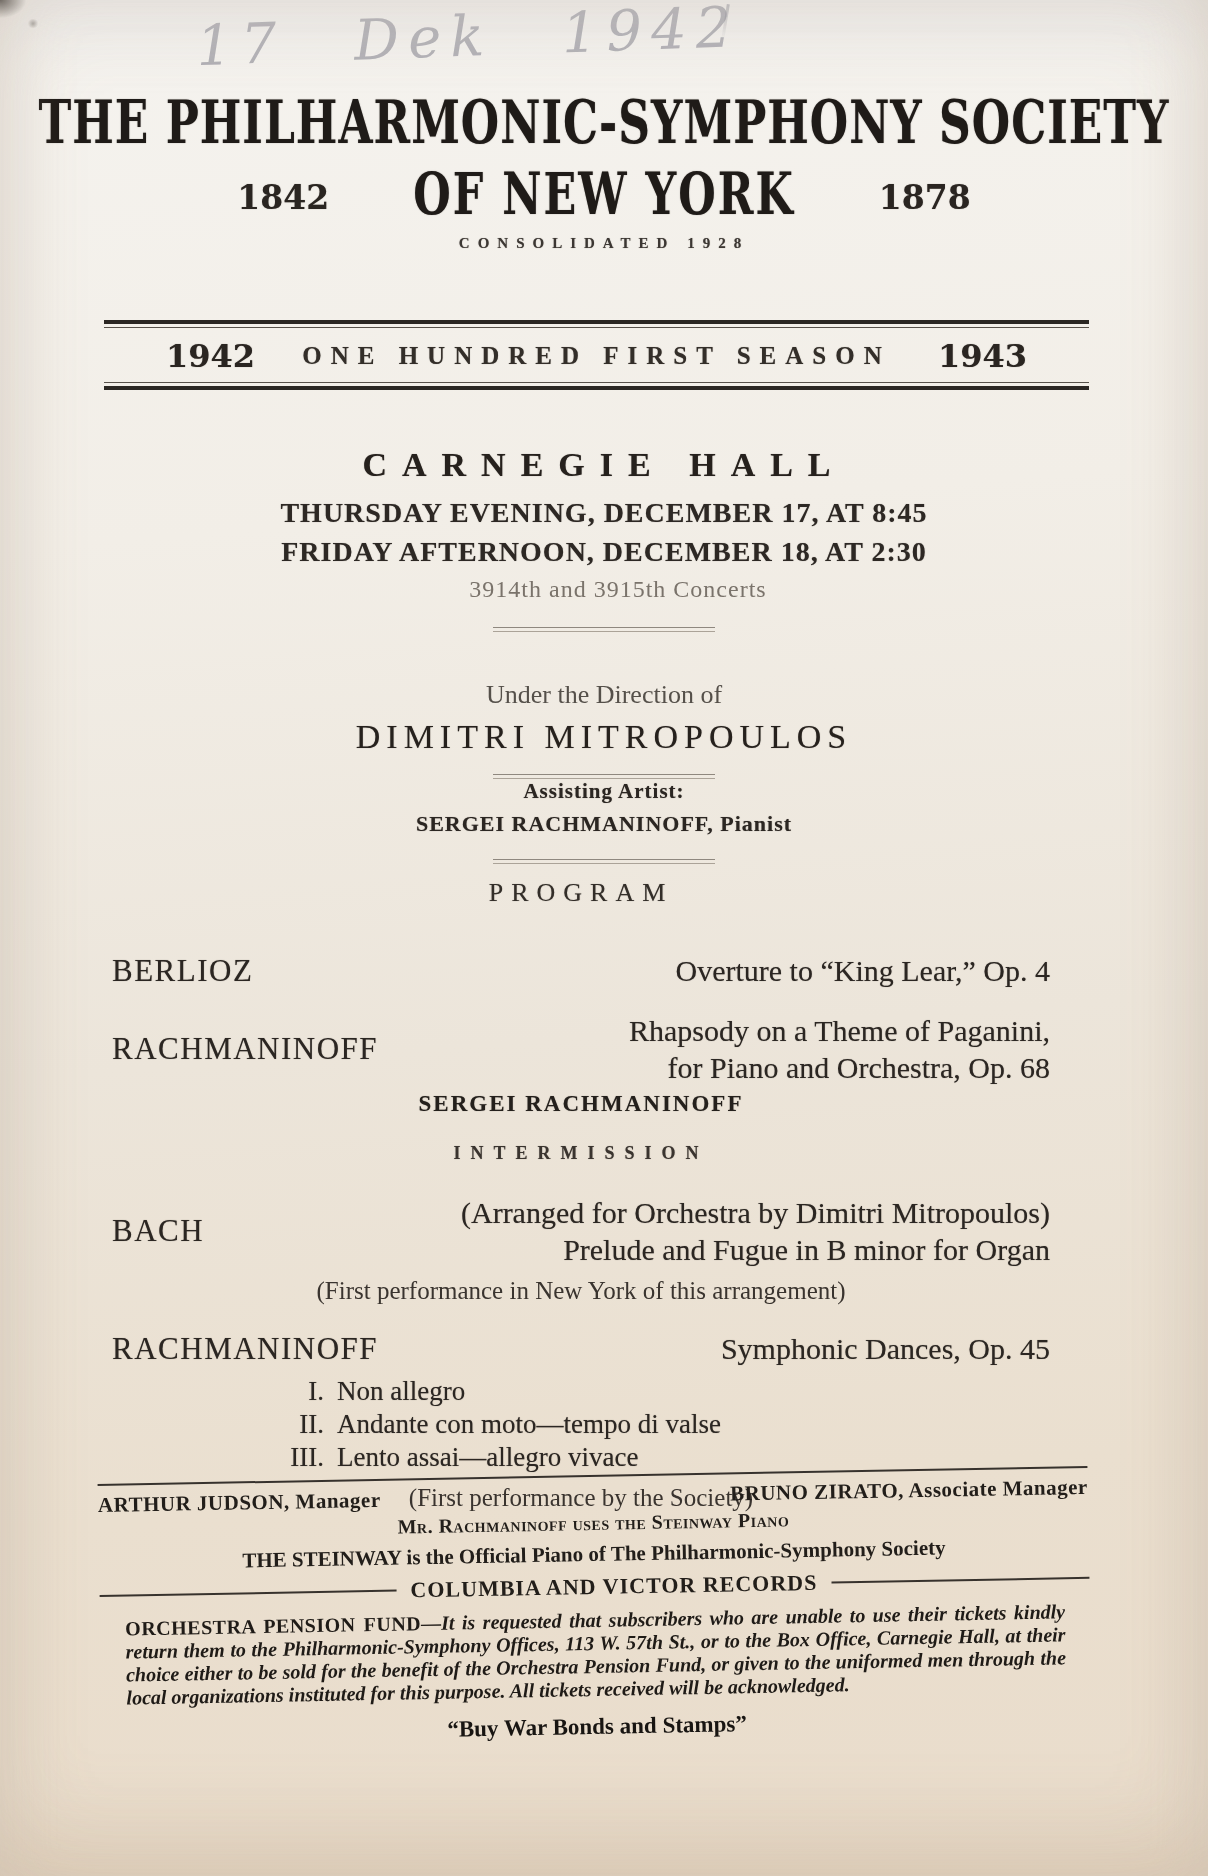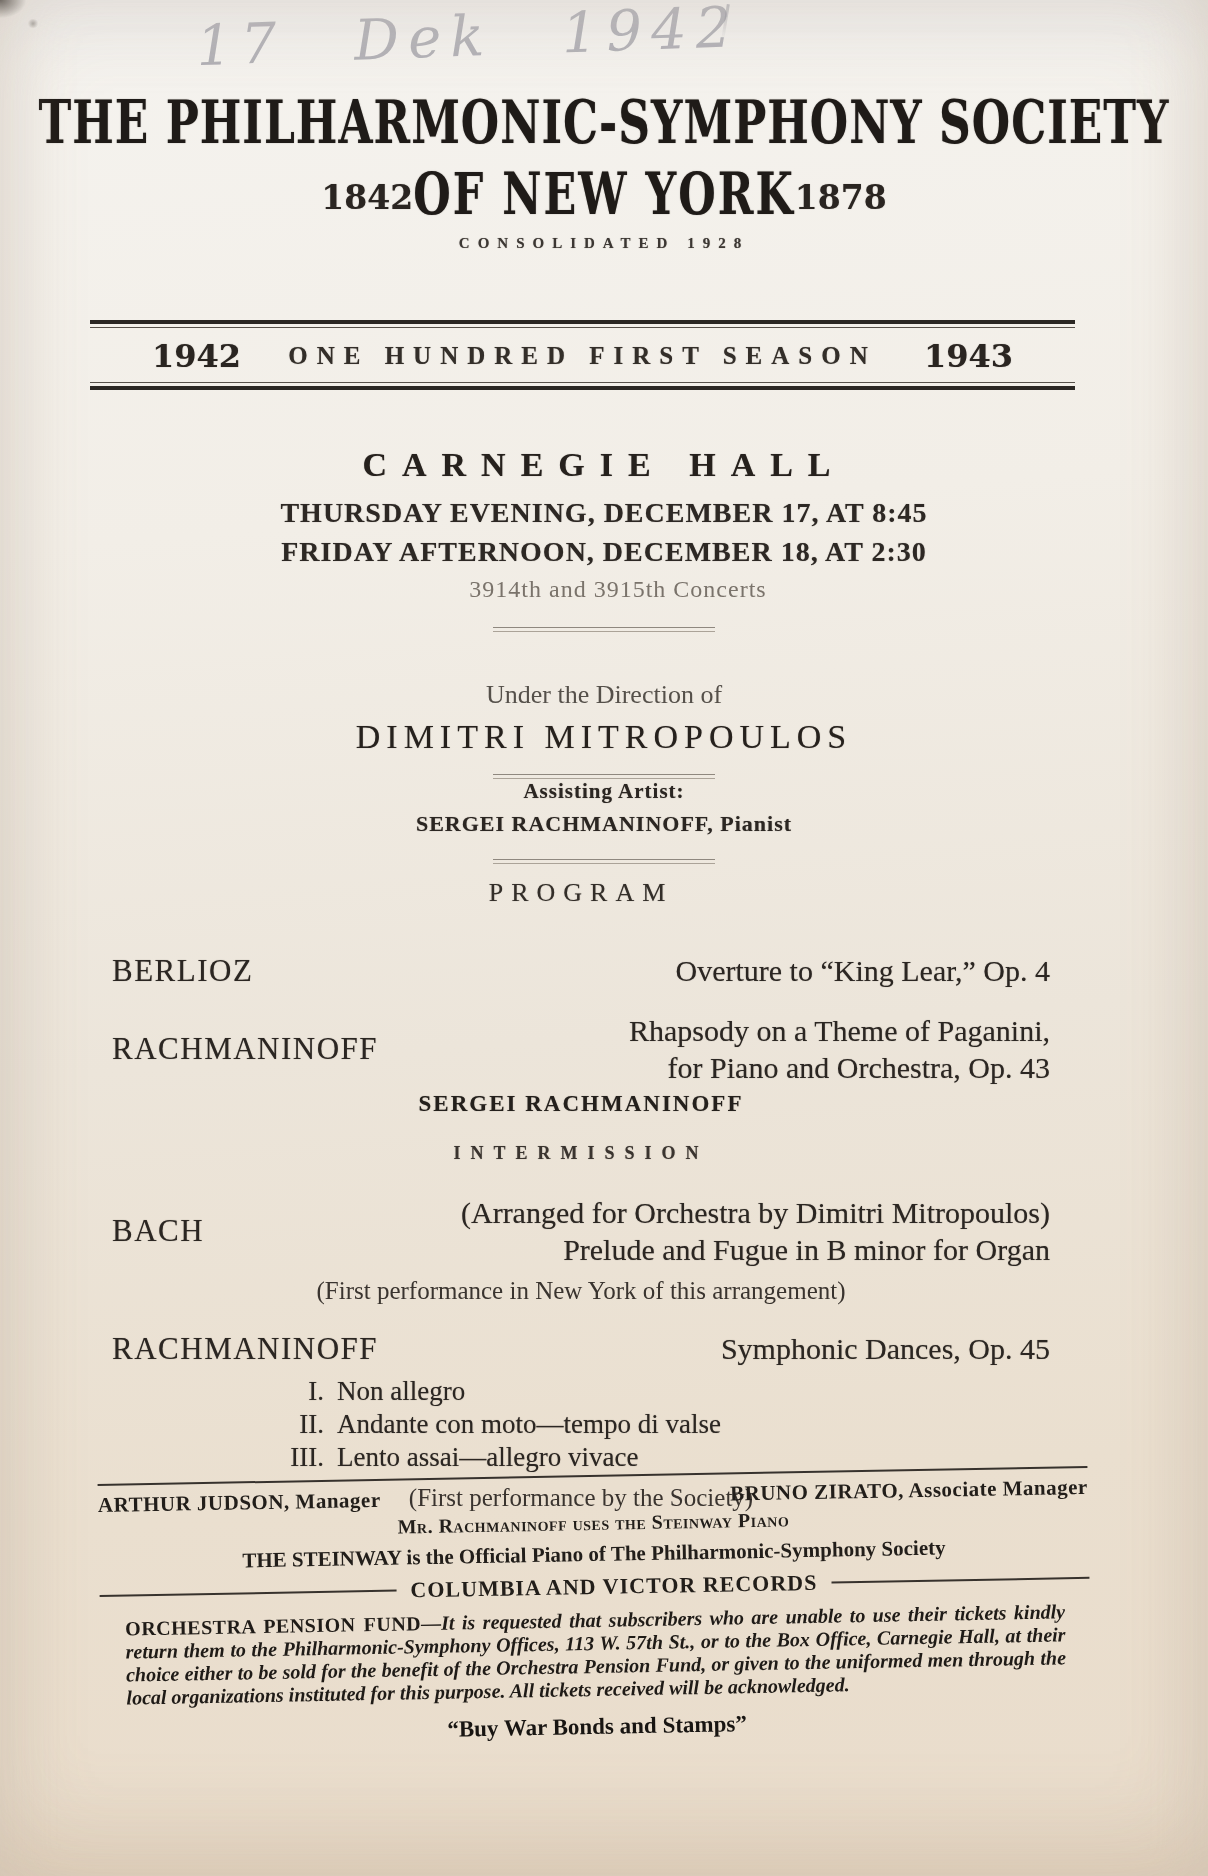--- a/index.html
+++ b/index.html
@@ -24,27 +24,27 @@
   .handwriting{
     position:absolute;top:2px;left:196px;width:640px;
     font-family:"DejaVu Serif",serif;font-style:italic;font-size:56px;
     color:rgba(122,122,134,.55);letter-spacing:9px;word-spacing:42px;
     transform:rotate(-2deg);white-space:nowrap;
   }
   
   .masthead{position:absolute;top:96px;left:0;right:0;text-align:center;}
   .masthead-title{font-family:"DejaVu Serif",serif;font-weight:bold;font-size:44px;letter-spacing:1px;
     display:inline-block;transform:scale(1.0,1.36);transform-origin:center;color:#1f1b18;white-space:nowrap;}
-  .masthead-line2{display:flex;justify-content:center;align-items:baseline;margin-top:22px;}
+  .masthead-line2{display:flex;justify-content:center;align-items:baseline;gap:84px;margin-top:22px;}
   .masthead-year{font-family:"DejaVu Serif",serif;font-weight:bold;font-size:33px;color:#2a2521;}
   .masthead-title2{font-family:"DejaVu Serif",serif;font-weight:bold;font-size:43px;letter-spacing:2px;
     display:inline-block;transform:scale(1.0,1.34);color:#1f1b18;}
   .consolidated{margin-top:16px;font-size:15px;font-weight:bold;letter-spacing:8px;color:#3c3733;}
   
-  .banner{position:absolute;top:320px;left:90px;width:985px;}
+  .banner{position:absolute;top:320px;left:104px;width:985px;}
   .rule-heavy{height:4px;background:#2b2723;}
   .rule-light{height:1px;background:#57514a;}
   .banner .gap{height:3px;}
   .banner-row{display:flex;justify-content:space-between;align-items:center;padding:9px 62px 7px 62px;}
   .banner-year{font-family:"DejaVu Serif",serif;font-weight:bold;font-size:32px;color:#2a2521;}
   .banner-label{font-weight:bold;font-size:25px;letter-spacing:9px;color:#332e29;}
   
   .venue{position:absolute;top:446px;left:0;right:0;text-align:center;}
   .hall{font-size:34px;font-weight:600;letter-spacing:15px;color:#26211d;}
   .dateline{font-weight:bold;font-size:28px;letter-spacing:1px;line-height:39px;color:#2d2824;}
@@ -152,21 +152,21 @@
 
     <div class="prow row-1">
       <span class="composer ink">BERLIOZ</span>
       <span class="work ink">Overture to “King Lear,” Op. 4</span>
     </div>
 
     <div class="prow row-2">
       <span class="composer ink">RACHMANINOFF</span>
       <span class="work ink">
         <span style="display:block">Rhapsody on a Theme of Paganini,</span>
-        <span style="display:block">for Piano and Orchestra, Op. 43</span>
+        <span style="display:block">for Piano and Orchestra, Op. 68</span>
       </span>
     </div>
     <div class="soloist ink">SERGEI RACHMANINOFF</div>
 
     <div class="intermission ink">INTERMISSION</div>
 
     <div class="prow row-3">
       <span class="composer ink">BACH</span>
       <span class="work ink">
         <span style="display:block">(Arranged for Orchestra by Dimitri Mitropoulos)</span>

